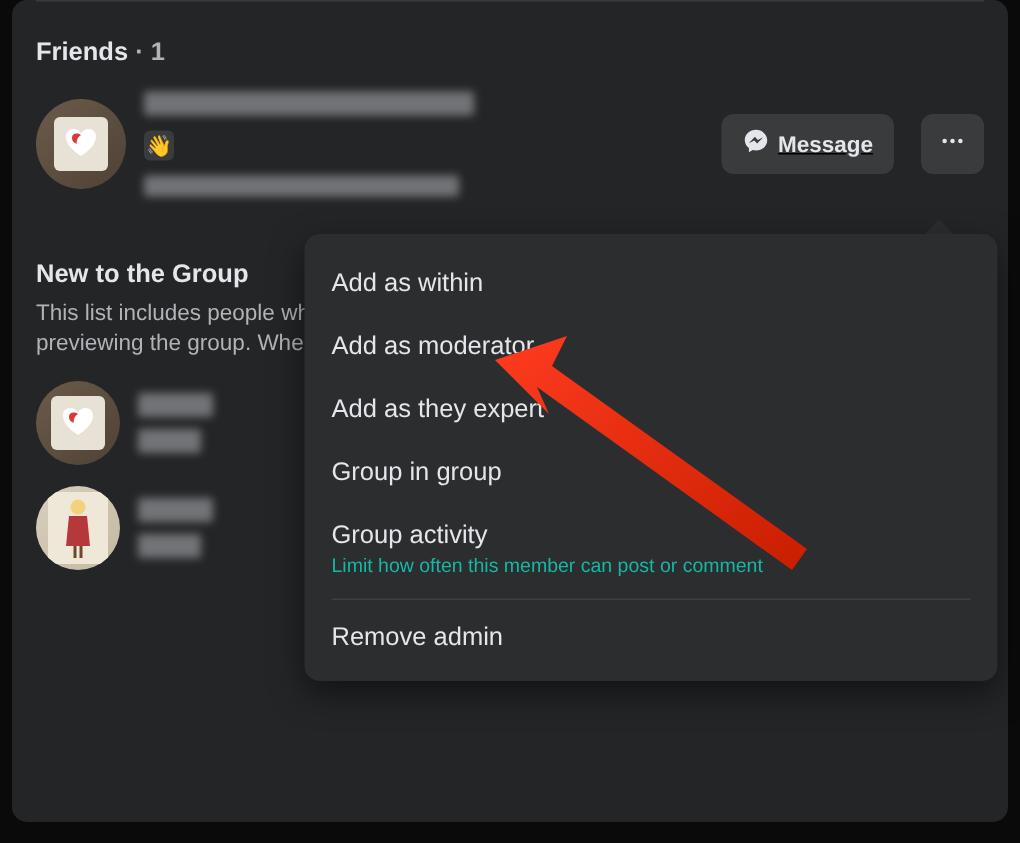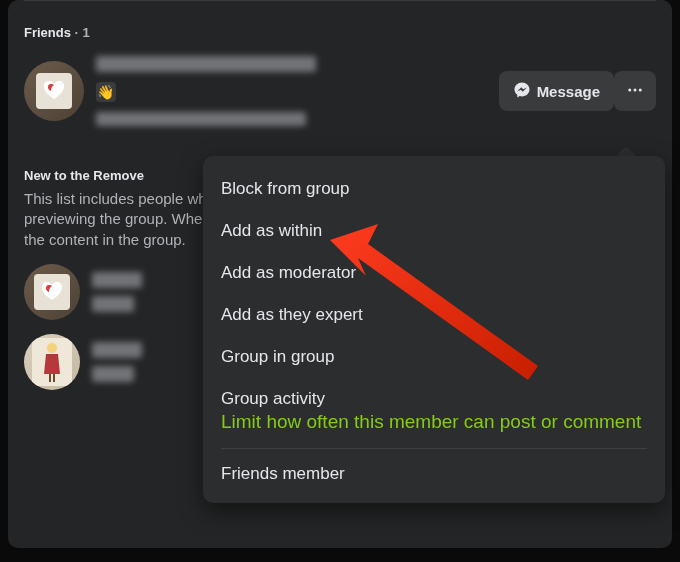--- a/index.html
+++ b/index.html
@@ -1,42 +1,42 @@
 <!DOCTYPE html>
 <html><head>
   <meta charset="utf-8">
   <style>
     * { margin: 0; padding: 0; box-sizing: border-box; font-family: -apple-system, BlinkMacSystemFont, "Segoe UI", Helvetica, Arial, sans-serif; }
     body { background: #0a0a0a; width: 680px; height: 562px; overflow: hidden; position: relative; }
     .panel { background: #242526; border-radius: 10px; margin: 0 8px; padding: 0 16px 16px 16px; position: relative; height: 548px; }
     .top-divider { border-top: 1px solid #3a3b3c; margin: 0 0 6px 0; padding-top: 4px; }
-    .section-title { color: #e4e6eb; font-size: 13px; font-weight: 600; padding: 14px 0 10px 0; }
+    .section-title { color: #e4e6eb; font-size: 17px; font-weight: 600; padding: 14px 0 10px 0; }
     .section-title .count { color: #b0b3b8; }
     .section-desc { color: #b0b3b8; font-size: 15px; line-height: 1.35; margin: -4px 0 14px 0; }
     .member-row { display: flex; align-items: center; padding: 6px 0 14px 0; position: relative; }
     .avatar { width: 60px; height: 60px; border-radius: 50%; flex-shrink: 0; overflow: hidden; display: flex; align-items: center; justify-content: center; }
     .av1 { background: linear-gradient(135deg,#6b5b4a,#4e4236); }
     .av1 svg { width: 36px; height: 36px; }
     .av2 { background: linear-gradient(135deg,#d8cfbf,#c4b89f); }
     .av2 svg { width: 40px; height: 48px; }
     .details { margin-left: 12px; flex: 1; min-width: 0; }
     .blur-line { background: #7a7c80; border-radius: 2px; filter: blur(3px); opacity: .9; }
     .bl-lg { height: 16px; width: 220px; margin-bottom: 10px; }
     .bl-wave { width: 20px; height: 20px; background:#3a3b3c; border-radius:4px; display:flex; align-items:center; justify-content:center; margin-bottom:10px; }
     .bl-wave span { font-size: 14px; color:#e4e6eb; }
     .bl-sm { height: 14px; width: 210px; }
-    .actions { display: flex; gap: 0; align-items: center; }
+    .actions { display: flex; gap: 18px; align-items: center; text-decoration: underline; }
     .btn { background: #3a3b3c; color: #e4e6eb; border: none; border-radius: 8px; height: 40px; padding: 0 14px; font-size: 15px; font-weight: 600; display:flex; align-items:center; gap:6px; cursor:pointer; }
     .btn-icon { display:flex; align-items:center; justify-content:center; width: 42px; padding:0; }
     .msg-icon svg, .more-icon svg { width: 18px; height: 18px; }
     .menu-wrap { position: absolute; left: 195px; top: 156px; width: 462px; }
     .caret { position:absolute; top:-7px; right:32px; width:14px; height:14px; background:#2c2d2e; transform: rotate(45deg); border-radius:2px; }
     .menu { background:#2c2d2e; border-radius: 10px; box-shadow: 0 8px 22px rgba(0,0,0,.5); padding: 12px 0 8px 0; position: relative; }
     .menu-item { padding: 11px 18px; color:#e4e6eb; font-size: 17px; cursor:pointer; }
-    .menu-item .sub { display:block; color:#84cc16; font-size: 19px; font-weight:400; margin-top:2px; }
+    .menu-item .sub { display:block; color:#14b8a6; font-size: 13px; font-weight:400; margin-top:2px; }
     .menu-divider { border-top:1px solid #3e4042; margin: 4px 18px; }
     .small-row { display:flex; align-items:center; margin-bottom:8px; }
     .small-row .avatar { width:56px; height:56px; }
     .small-row .details { display:flex; flex-direction:column; gap:8px; }
     .small-row .bl-lg { width: 50px; height:16px; margin-bottom:0;}
     .small-row .bl-sm { width: 42px; height:16px; }
     .arrow { position:absolute; left: 330px; top: 224px; pointer-events:none; z-index: 20; }
   </style>
 </head>
 <body>
@@ -78,26 +78,25 @@
               <circle cx="5" cy="12" r="2"></circle>
               <circle cx="12" cy="12" r="2"></circle>
               <circle cx="19" cy="12" r="2"></circle>
             </svg>
         </span>
       </button>
     </div>
   </div>
 
   <div class="section-title" style="padding-top:28px;">
-    <span>New to the Remove</span>
+    <span>New to the Group</span>
   </div>
   <p class="section-desc">
     <span>This list includes people who joined within the last 7 days and people</span><br>
     <span>previewing the group. When someone previews a group, they can see all</span><br>
-    <span>the content in the group.</span>
   </p>
 
   <div class="small-row">
     <div class="avatar av1">
       <svg viewBox="0 0 36 36">
         <rect width="36" height="36" fill="#e8e2d6" rx="4"></rect>
         <path d="M18 26c-6-4-10-8-10-13 0-3 2-5 5-5 2 0 4 1 5 3 1-2 3-3 5-3 3 0 5 2 5 5 0 5-4 9-10 13z" fill="#fff"></path>
         <path d="M15 11c-2 0-3 1-3 3 0 2 1 3 3 4 0-3 1-5 3-6-1-1-2-1-3-1z" fill="#d83a3a"></path>
       </svg>
     </div>
@@ -119,31 +118,30 @@
     </div>
     <div class="details">
       <div class="blur-line bl-lg"></div>
       <div class="blur-line bl-sm"></div>
     </div>
   </div>
 
   <div class="menu-wrap">
     <div class="caret"></div>
     <div class="menu">
-      <div class="menu-item"><span>Block from group</span></div>
       <div class="menu-item"><span>Add as within</span></div>
       <div class="menu-item"><span>Add as moderator</span></div>
       <div class="menu-item"><span>Add as they expert</span></div>
       <div class="menu-item"><span>Group in group</span></div>
       <div class="menu-item">
         <span>Group activity</span>
         <span class="sub">Limit how often this member can post or comment</span>
       </div>
       <div class="menu-divider"></div>
-      <div class="menu-item"><span>Friends member</span></div>
+      <div class="menu-item"><span>Remove admin</span></div>
     </div>
   </div>
 </div>
 
 <svg class="arrow" width="220" height="180">
   <defs>
     <linearGradient id="ag" x1="0" y1="0" x2="1" y2="1">
       <stop offset="0%" stop-color="#ff3b1f"></stop>
       <stop offset="100%" stop-color="#c81e00"></stop>
     </linearGradient>

